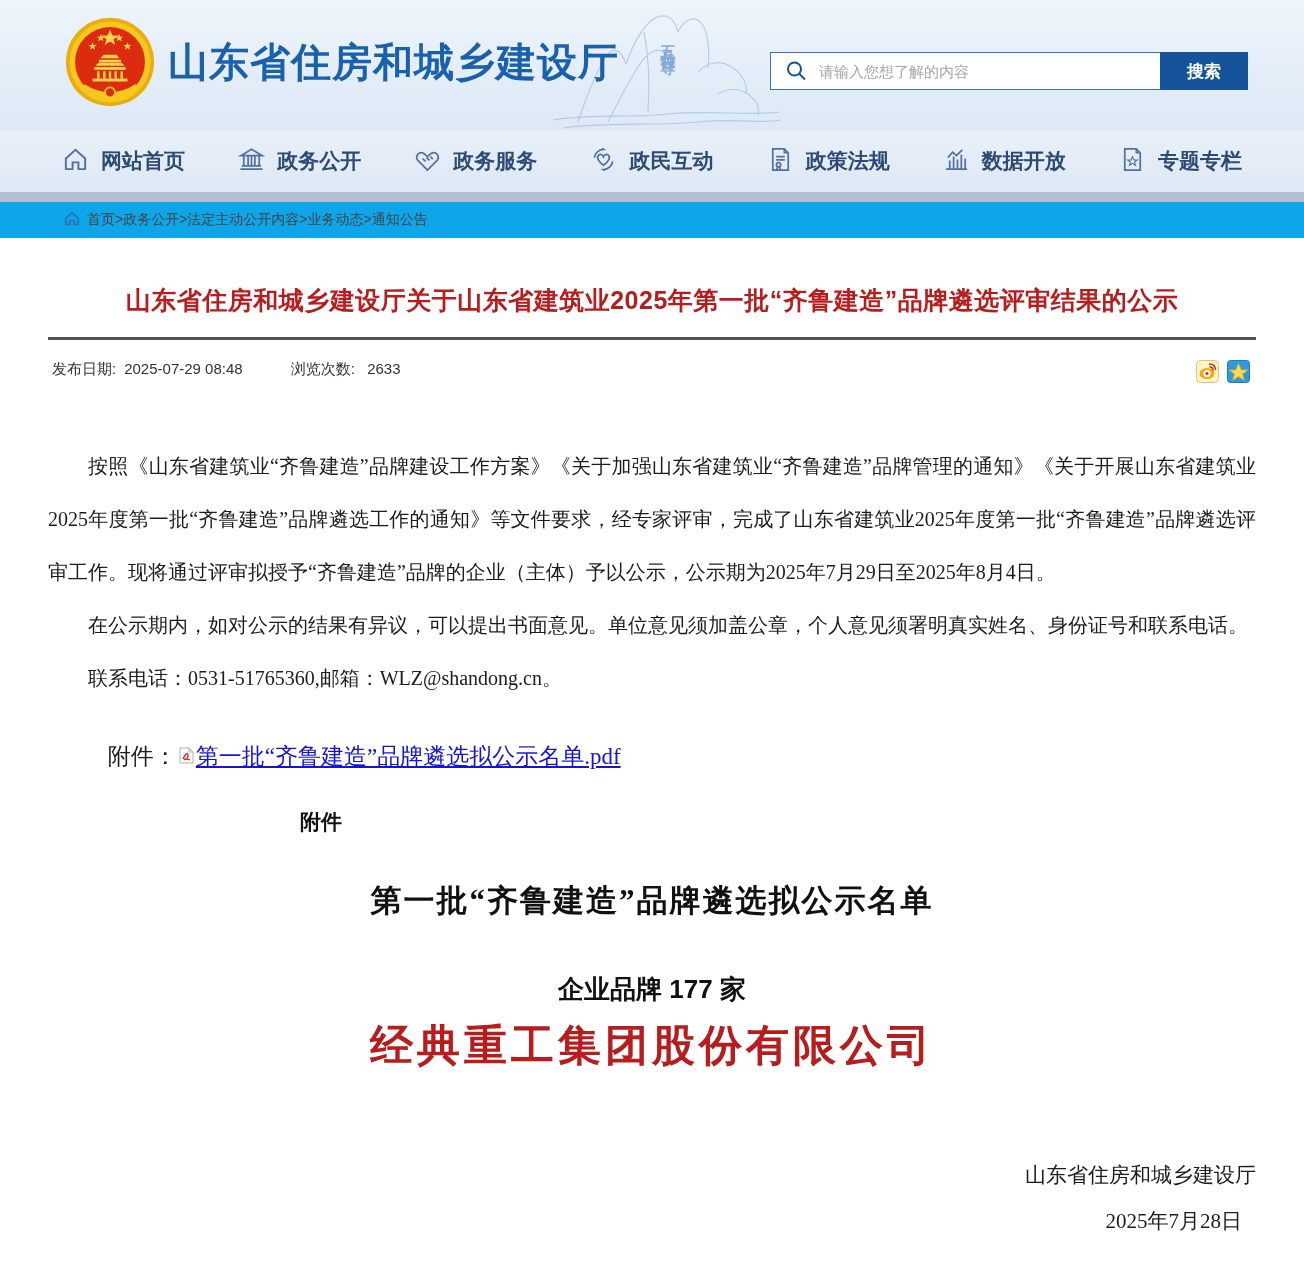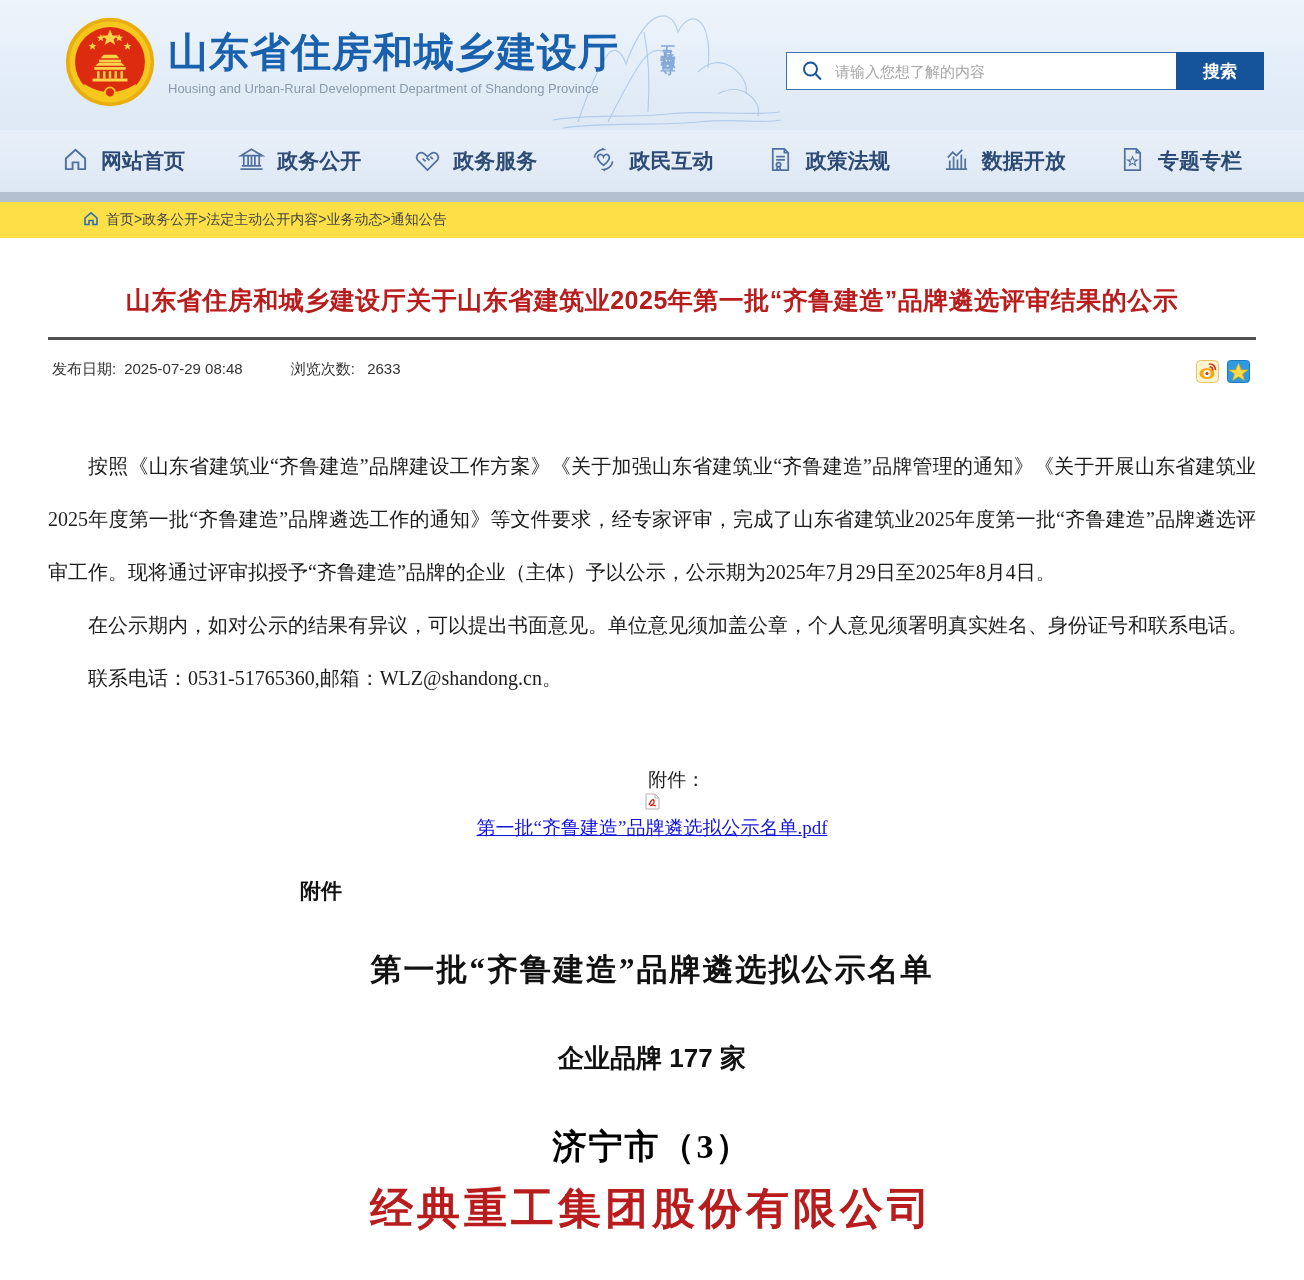--- a/index.html
+++ b/index.html
@@ -19,21 +19,21 @@
     position:absolute;left:658px;top:34px;writing-mode:vertical-rl;
     font-family:"Liberation Serif","DejaVu Serif",serif;
     font-size:15px;color:#7ba2d4;letter-spacing:4px;font-weight:bold;opacity:.9;
   }
   .logo-row{position:absolute;left:64px;top:16px;display:flex;align-items:center;}
   .emblem{width:92px;height:92px;flex:0 0 auto;}
   .site-titles{margin-left:12px;}
   .site-title{font-size:40px;font-weight:bold;color:#1a61ad;letter-spacing:1px;line-height:46px;}
   .site-subtitle{font-size:13px;color:#8a99ab;margin-top:6px;}
   .search-bar{
-    position:absolute;right:40px;top:52px;width:478px;height:38px;
+    position:absolute;right:56px;top:52px;width:478px;height:38px;
     display:flex;align-items:stretch;background:#ffffff;border:1px solid #3a72b5;box-sizing:border-box;
   }
   .search-icon{display:flex;align-items:center;padding:0 10px 0 14px;}
   .search-input{
     flex:1;border:none;outline:none;font-size:15px;color:#333;background:transparent;
     font-family:"Liberation Sans",sans-serif;
   }
   .search-input::placeholder{color:#a6a6a6;}
   .search-btn{
     width:88px;border:none;background:#15549b;color:#ffffff;font-size:17px;font-weight:bold;
@@ -44,21 +44,21 @@
     height:62px;background:linear-gradient(180deg,#e9f0f9 0%,#dde8f4 100%);
     display:flex;align-items:center;justify-content:space-between;padding:0 62px;
     position:relative;
     text-align:right;
   }
   .nav-item{display:flex;align-items:center;gap:12px;cursor:pointer;}
   .nav-item .label{font-size:21px;font-weight:bold;color:#2c4a74;}
   .gray-strip{height:10px;background:#b4c0d0;}
   
   .breadcrumb{
-    height:36px;display:flex;align-items:center;padding-left:83px;background:#fde047;
+    height:36px;display:flex;align-items:center;padding-left:64px;background:#0ea5e9;
     font-size:14px;color:#444;
   }
   .breadcrumb .crumb-text{margin-left:7px;cursor:pointer;}
   
   .content{width:1208px;margin:0 auto;}
   .article-title{
     margin-top:46px;text-align:center;font-size:25px;font-weight:bold;color:#b91c1c;
     letter-spacing:0.5px;
   }
   .title-rule{margin-top:20px;border-bottom:3px solid #515151;}
@@ -66,22 +66,22 @@
   .meta-row .meta-group span{margin:0 4px;}
   .meta-views-label{margin-left:40px !important;}
   .share-icons{position:absolute;right:6px;top:0;display:flex;gap:8px;}
   .share-icons svg{cursor:pointer;}
   .paragraphs{
     margin-top:56px;font-family:"Liberation Serif","DejaVu Serif",serif;
     font-size:20px;color:#1c1c1c;line-height:53px;text-align:justify;
   }
   .paragraphs p{margin:0;text-indent:2em;}
   .attachment-row{
-    margin-top:62px;font-family:"Liberation Serif","DejaVu Serif",serif;
-    font-size:19px;color:#1c1c1c;display:flex;align-items:center;flex-direction:column;
+    margin-top:36px;font-family:"Liberation Serif","DejaVu Serif",serif;
+    font-size:23px;color:#1c1c1c;display:flex;align-items:center;
   }
   .attachment-row .pdf-icon{margin:0 2px 0 2px;}
   .attachment-link{color:#1414d8;text-decoration:underline;cursor:pointer;}
   
   .preview-heading{margin-top:36px;margin-left:252px;font-size:21px;font-weight:bold;color:#111;}
   .preview-doc-title{
     margin-top:44px;text-align:center;font-family:"Liberation Serif","DejaVu Serif",serif;
     font-size:31px;font-weight:bold;color:#111;letter-spacing:2px;
   }
   .preview-subtitle{margin-top:50px;text-align:center;font-size:26px;font-weight:bold;color:#111;}
@@ -136,21 +136,20 @@
         <rect x="48.7" y="60" width="2.6" height="8"></rect>
         <rect x="54.9" y="60" width="2.6" height="8"></rect>
         <rect x="61.4" y="60" width="2.6" height="8"></rect>
         <rect x="31" y="68" width="38" height="3.2"></rect>
       </g>
       <path d="M22 74 Q50 92 78 74 L78 80 Q50 98 22 80 Z" fill="#f6c81e"></path>
       <circle cx="50" cy="83" r="5.5" fill="#dd2b10" stroke="#f6c81e" stroke-width="2"></circle>
     </svg>
     <div class="site-titles">
       <div class="site-title">山东省住房和城乡建设厅</div>
-      <div class="site-subtitle">Housing and Urban-Rural Development Department of Shandong Province</div>
     </div>
   </div>
 
   <div class="search-bar">
     <span class="search-icon">
       <svg width="22" height="22" viewBox="0 0 22 22" fill="none" stroke="#15549b" stroke-width="2">
         <circle cx="9.5" cy="9" r="6.5"></circle>
         <line x1="14.5" y1="14" x2="20" y2="19.5"></line>
       </svg>
     </span>
@@ -278,20 +277,19 @@
         <path d="M10 1 V5 H14" fill="none" stroke="#b0b0b0"></path>
         <path d="M4 12 Q7.5 4 9 8 Q10 11 5 12.5 Q9 11.5 11 13" fill="none" stroke="#d42a1c" stroke-width="1.4"></path>
       </svg>
     </span>
     <span class="attachment-link">第一批“齐鲁建造”品牌遴选拟公示名单.pdf</span>
   </div>
 
   <div class="preview-heading">附件</div>
   <div class="preview-doc-title">第一批“齐鲁建造”品牌遴选拟公示名单</div>
   <div class="preview-subtitle">企业品牌 177 家</div>
-  <div class="preview-city">济宁市（3）</div>
   <div class="preview-company">经典重工集团股份有限公司</div>
 
   <div class="signature-block">
     <div>山东省住房和城乡建设厅</div>
     <div class="signature-date">2025年7月28日</div>
   </div>
 </div>
 
 </body></html>

